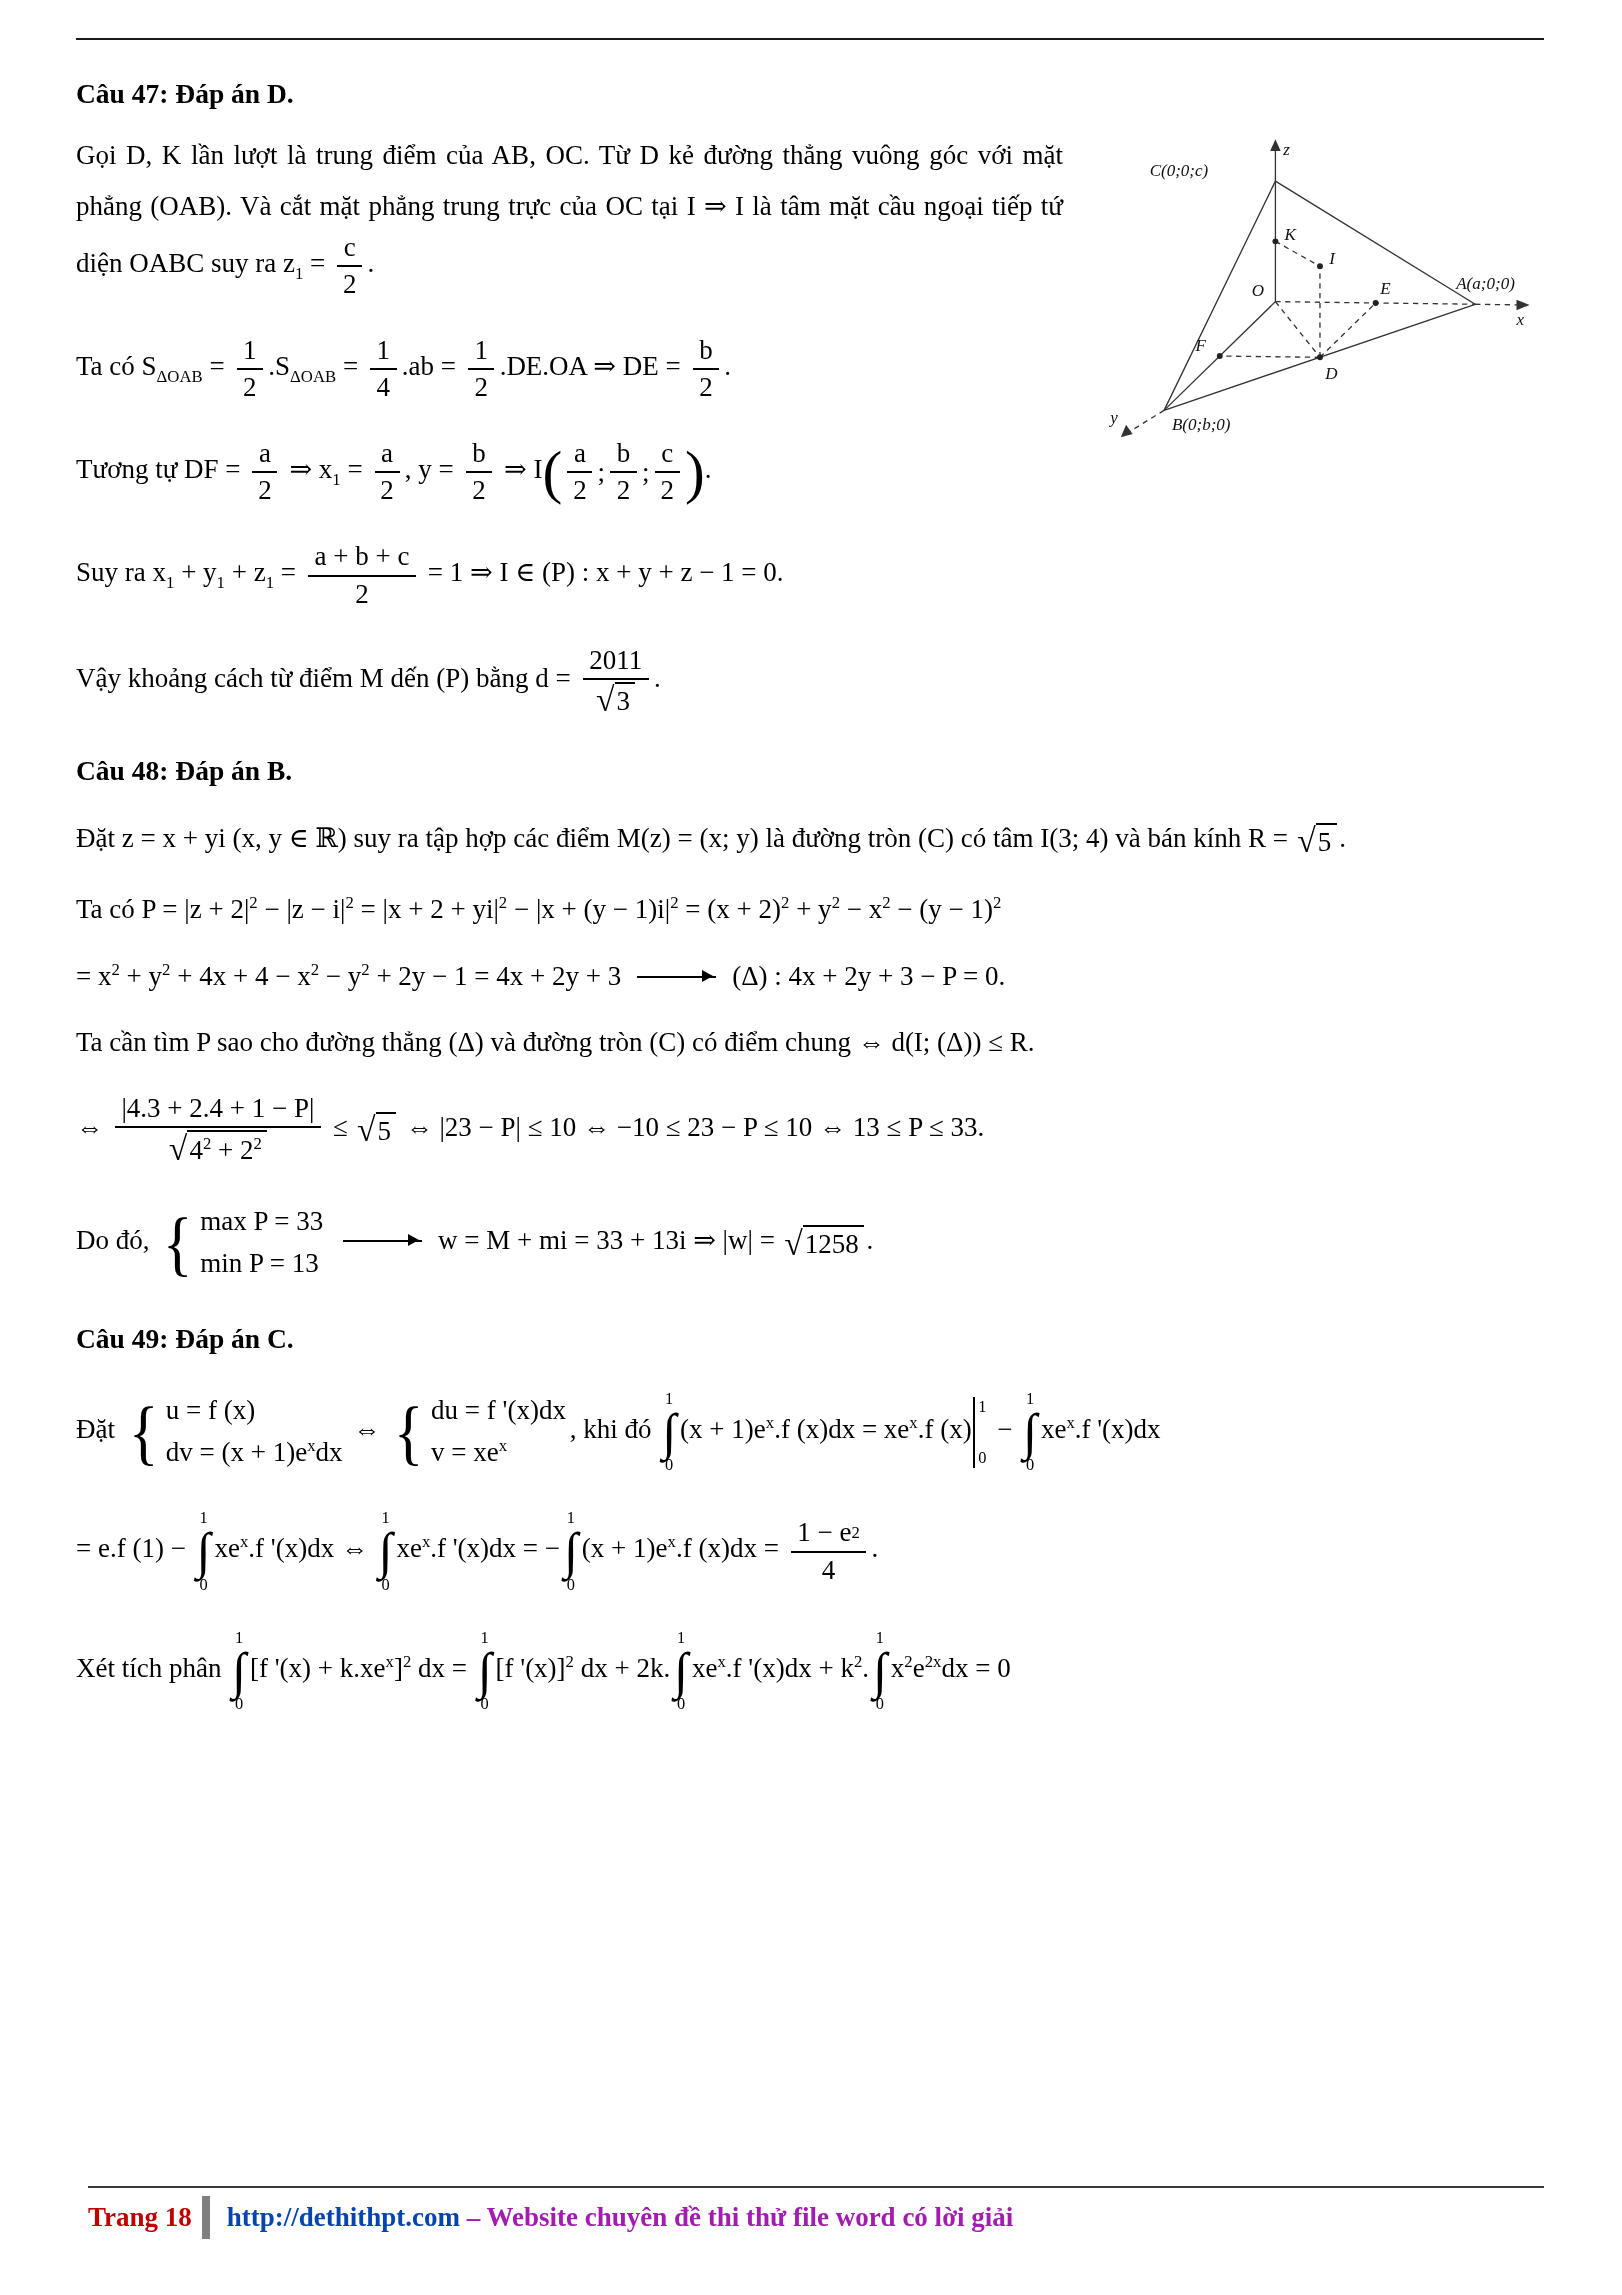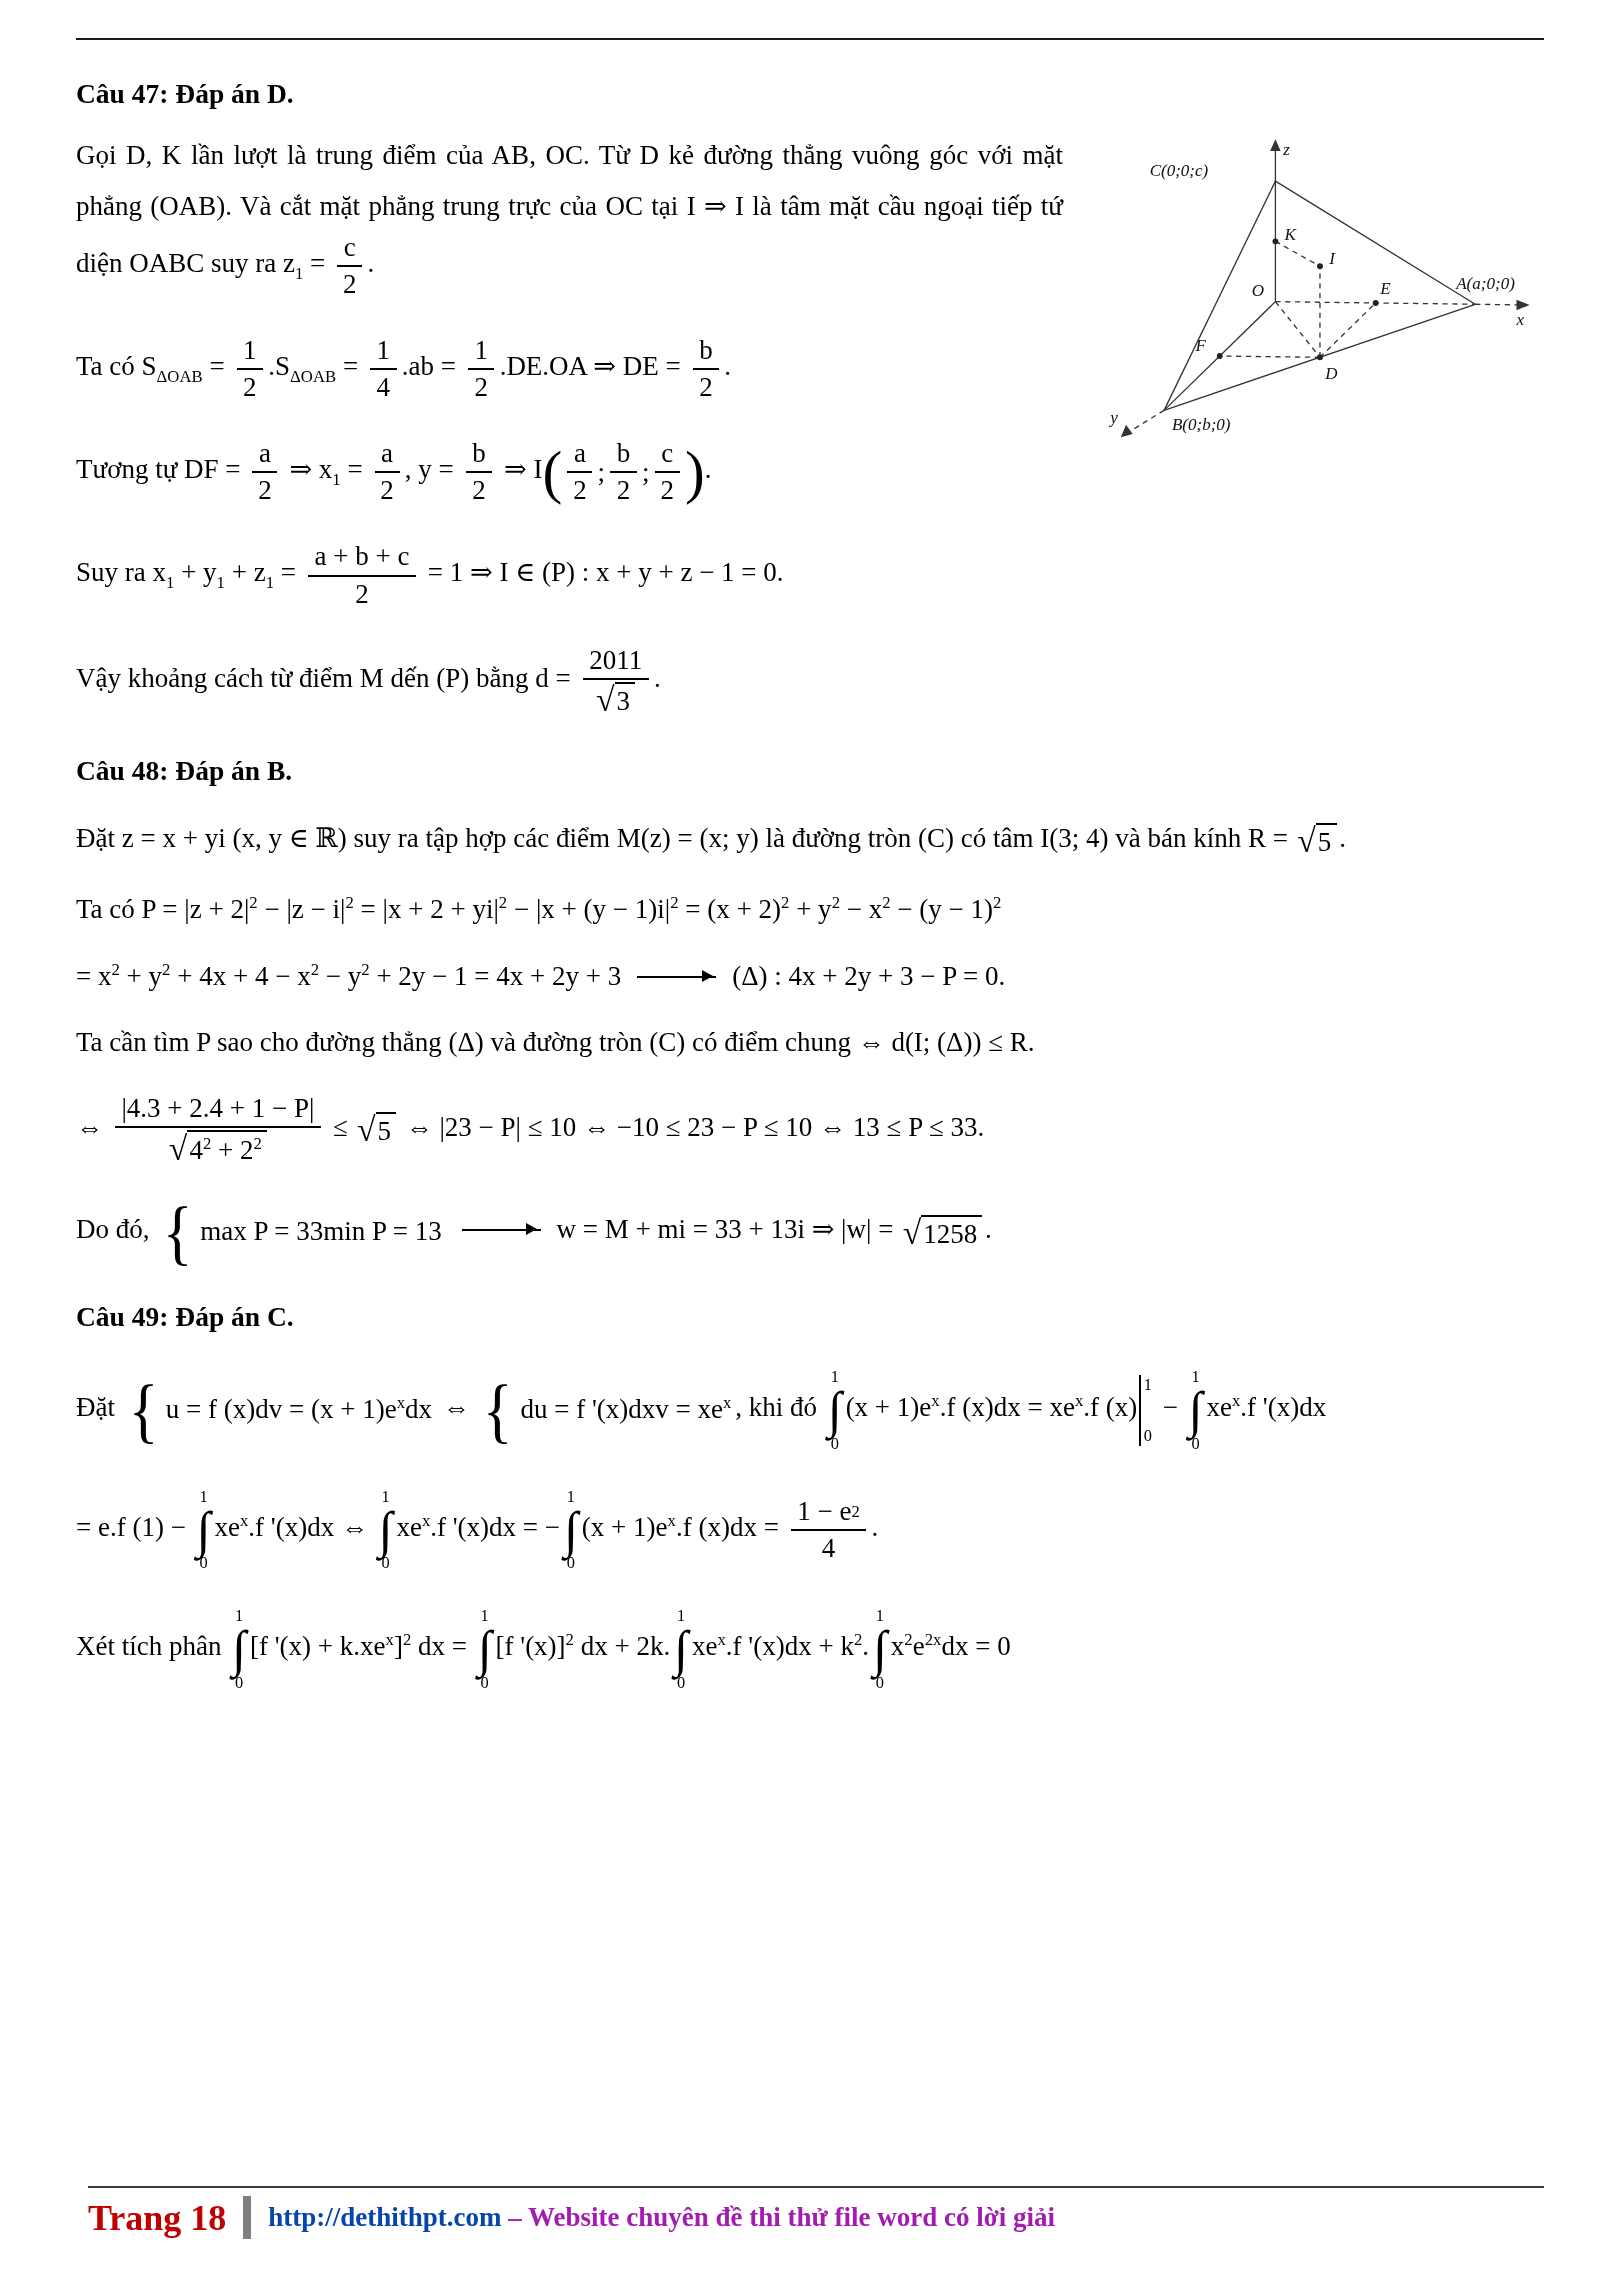--- a/index.html
+++ b/index.html
@@ -28,33 +28,33 @@
   .fr .n { border-bottom:2px solid #000; padding:0 6.5px 2px; line-height:1.15; display:inline-flex; justify-content:center; align-items:center; }
   .fr .d { padding-top:2px; line-height:1.15; display:inline-flex; justify-content:center; align-items:center; }
   .sq { display:inline-flex; align-items:stretch; vertical-align:middle; margin:0 2.6px; }
   .sq .rad { font-size:1.25em; line-height:1; align-self:flex-end; }
   .sq .bar { border-top:2px solid #000; padding:2px 5.2px 0 2px; }
   .int { display:inline-flex; flex-direction:column; align-items:center; vertical-align:middle; margin:0 3.9px; line-height:1; }
   .int .hi,.int .lo { font-size:16.4px; line-height:1.1; }
   .int .g { font-size:51px; line-height:0.95; }
   .cases { display:inline-flex; align-items:center; vertical-align:middle; margin:0 3.9px; }
   .cases .brace { font-size:2.7em; line-height:0.85; font-weight:400; margin-right:5.2px; transform:scaleX(0.85); }
-  .cases .rows { display:inline-flex; flex-direction:row; text-align:left; }
+  .cases .rows { display:inline-flex; flex-direction:column; text-align:left; }
   .cases .row { line-height:1.55; }
   .eval { display:inline-flex; flex-direction:column; justify-content:space-between; vertical-align:middle; border-left:2px solid #000; height:71px; padding-left:3.3px; font-size:16.4px; margin:0 3.9px 0 1.3px; }
   .bp { display:inline-flex; align-items:center; vertical-align:middle; }
   .bp .pg { font-size:2.2em; line-height:0.75; font-weight:400; }
   .bp .pc { display:inline-flex; align-items:center; }
   .larr { display:inline-block; width:79px; height:0; border-top:2px solid #000; position:relative; vertical-align:middle; margin:0 9.2px 3.9px; }
   .larr::after { content:""; position:absolute; right:-2.6px; top:-7.9px; border:6.5px solid transparent; border-left:11.8px solid #000; }
 
   
   .footer { position:absolute; left:88px; right:79px; bottom:56px;
     border-top:2px solid #3a3a3a; display:flex; align-items:center; padding-top:7.9px; }
-  .ftpage { color:#c00000; font-weight:bold; font-size:36px; margin-right:17px; white-space:nowrap; }
+  .ftpage { color:#c00000; font-weight:bold; font-size:27px; margin-right:10px; white-space:nowrap; }
   .vbar { width:7.9px; height:43px; background:#7f7f7f; margin-right:17px; flex:0 0 auto; }
   .flink { color:#0645ad; font-weight:bold; font-size:27px; }
   .ftag { color:#a21caf; font-weight:bold; font-size:27px; }
 </style>
 </head>
 <body>
 
 <div class="page">
   <div class="toprule"></div>
 

